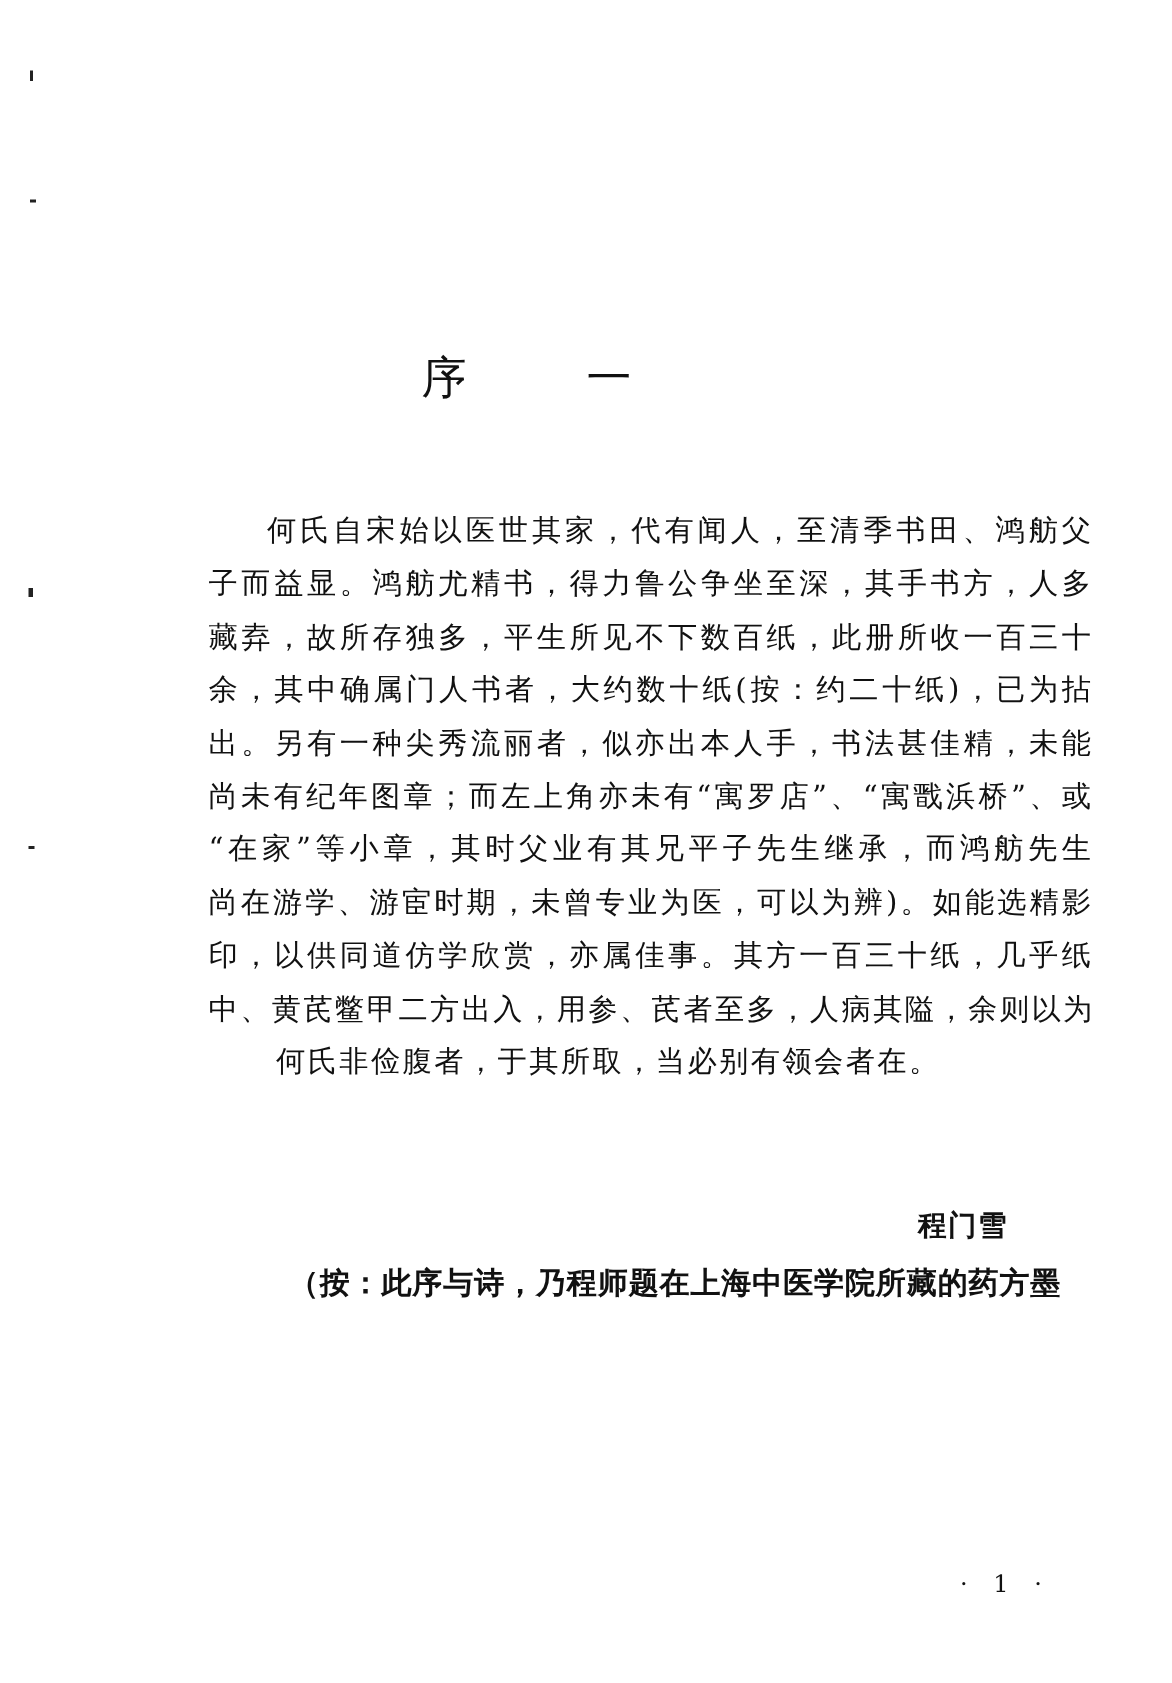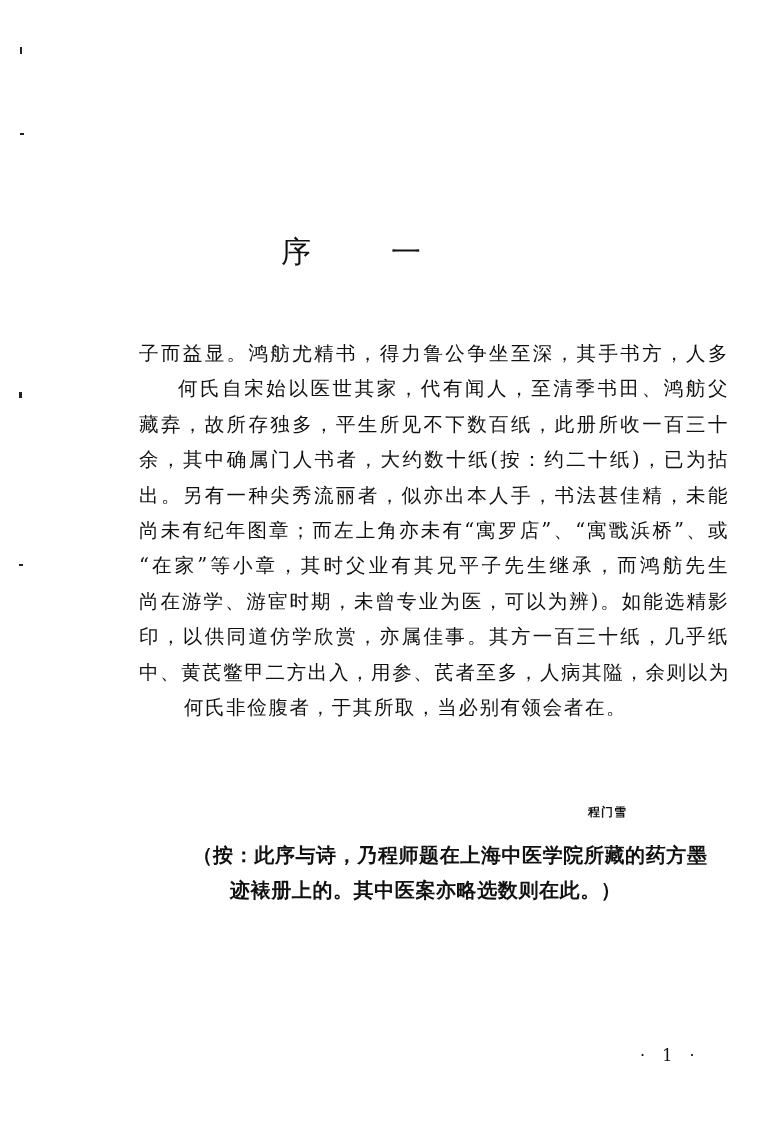--- a/index.html
+++ b/index.html
@@ -15,22 +15,22 @@
   .title span { display: inline-block; }
   .title .gap { width: 80px; }
   .body-text {
     position: absolute; left: 139px; top: 336px; width: 590px;
     font-size: 19.5px; line-height: 35.4px; letter-spacing: 1.6px;
   }
   .line { white-space: nowrap; display: block; text-align: justify; text-align-last: justify; }
   .line.first { padding-left: 39px; }
   .line.last { text-align-last: left; margin-left: 45px; }
   .sig {
-    position: absolute; top: 804px; left: 588px;
-    font-size: 12px; font-weight: bold; letter-spacing: 1px;
+    position: absolute; top: 804px; left: 612px;
+    font-size: 19px; font-weight: bold; letter-spacing: 1px;
   }
   .note {
     position: absolute; left: 170px; top: 838px; width: 560px;
     font-size: 20px; line-height: 35px; font-weight: bold; letter-spacing: 0.6px;
   }
   .note .l2 { padding-left: 60px; display: block; white-space: nowrap; }
   .note .l1 { display: block; white-space: nowrap; text-align: center; }
   .page-num {
     position: absolute; top: 1046px; left: 640px; font-size: 16px; letter-spacing: 6px;
   }
@@ -41,33 +41,32 @@
 <div class="mark" style="left:20px;top:47px;width:2px;height:7px;"></div>
 <div class="mark" style="left:20px;top:133px;width:4px;height:2px;"></div>
 <div class="mark" style="left:19px;top:392px;width:3px;height:6px;"></div>
 <div class="mark" style="left:19px;top:564px;width:4px;height:2px;"></div>
 
 <div class="title">
   <span>序</span><span class="gap"></span><span>一</span>
 </div>
 
 <div class="body-text">
+  <span class="line first">何氏自宋始以医世其家，代有闻人，至清季书田、鸿舫父</span>
   <span class="line">子而益显。鸿舫尤精书，得力鲁公争坐至深，其手书方，人多</span>
-  <span class="line first">何氏自宋始以医世其家，代有闻人，至清季书田、鸿舫父</span>
   <span class="line">藏弆，故所存独多，平生所见不下数百纸，此册所收一百三十</span>
   <span class="line">余，其中确属门人书者，大约数十纸(按：约二十纸)，已为拈</span>
   <span class="line">出。另有一种尖秀流丽者，似亦出本人手，书法甚佳精，未能</span>
   <span class="line">尚未有纪年图章；而左上角亦未有“寓罗店”、“寓戬浜桥”、或</span>
   <span class="line">“在家”等小章，其时父业有其兄平子先生继承，而鸿舫先生</span>
   <span class="line">尚在游学、游宦时期，未曾专业为医，可以为辨)。如能选精影</span>
   <span class="line">印，以供同道仿学欣赏，亦属佳事。其方一百三十纸，几乎纸</span>
   <span class="line">中、黄芪鳖甲二方出入，用参、芪者至多，人病其隘，余则以为</span>
   <span class="line last">何氏非俭腹者，于其所取，当必别有领会者在。</span>
 </div>
 
 <div class="sig">程门雪</div>
 
 <div class="note">
   <span class="l1">（按：此序与诗，乃程师题在上海中医学院所藏的药方墨</span>
-  <span class="l2">迹裱册上的。其中医案亦略选数则在此。）</span>
 </div>
 
 <div class="page-num">· 1 ·</div>
 
 </body></html>

